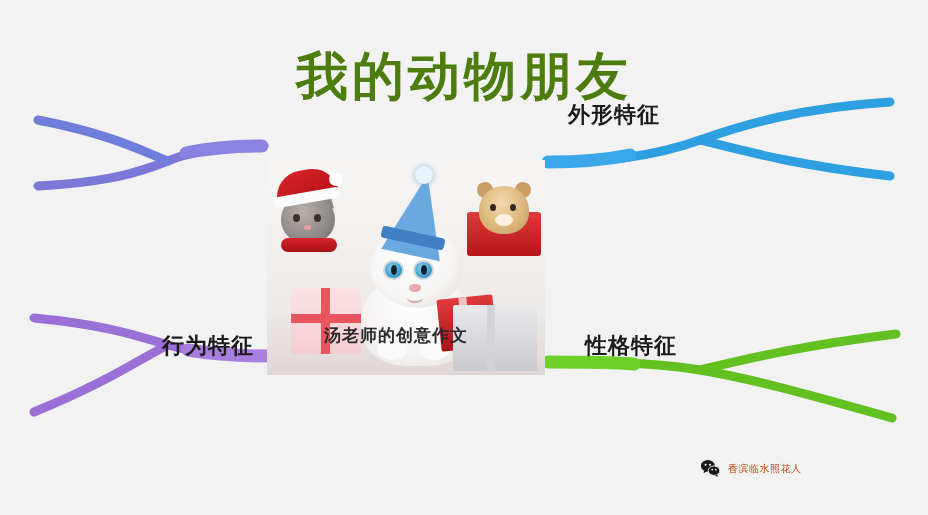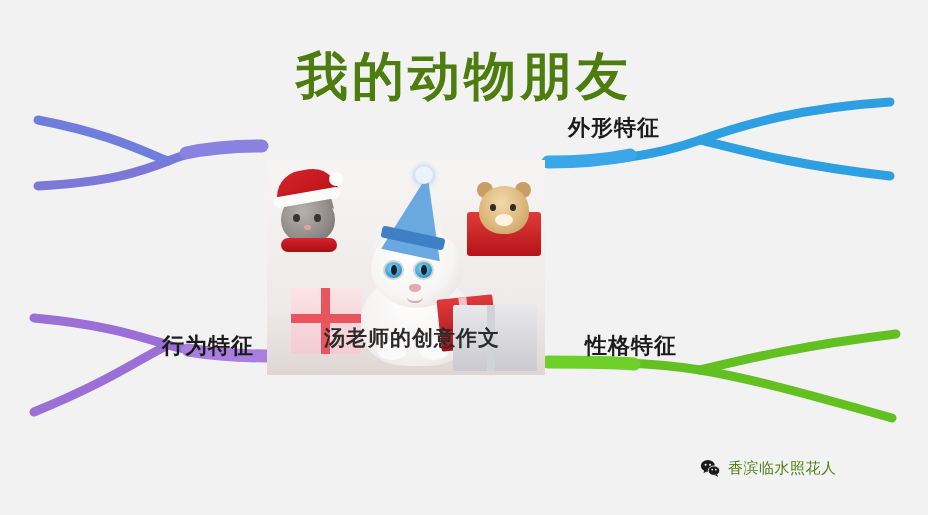--- a/index.html
+++ b/index.html
@@ -40,21 +40,21 @@
   .branch-label {
     position: absolute;
     font-family: "DejaVu Sans", "Liberation Sans", sans-serif;
     font-size: 22px;
     font-weight: bold;
     color: #1b1b1b;
     white-space: nowrap;
     letter-spacing: 1px;
   }
   .lbl-topleft   { left: 162px; top: 120px; }
-  .lbl-topright  { left: 568px; top: 100px; margin-top: 13px; }
+  .lbl-topright  { left: 568px; top: 100px; }
   .lbl-botleft   { left: 162px; top: 331px; }
   .lbl-botright  { left: 585px; top: 331px; }
 
   
   .photo {
     position: absolute;
     left: 267px;
     top: 160px;
     width: 278px;
     height: 215px;
@@ -234,41 +234,41 @@
     border-radius: 2px; transform: rotate(-6deg);
   }
   .gift-red .ribbon-v {
     position: absolute; left: 22px; top: 0; width: 8px; height: 100%; background: #f3c1c4;
   }
   .photo-caption {
     position: absolute;
     left: 324px;
     top: 324px;
     font-family: "DejaVu Sans", "Liberation Sans", sans-serif;
-    font-size: 21px;
+    font-size: 17px;
     font-weight: bold;
     color: #2a2a2a;
     letter-spacing: 1px;
     white-space: nowrap;
   }
   .watermark {
     position: absolute;
     left: 700px;
     top: 458px;
     display: flex;
     align-items: center;
     gap: 7px;
   }
   .wm-icon {
     width: 21px; height: 21px; flex: 0 0 auto;
   }
   .wm-text {
     font-family: "DejaVu Sans", "Liberation Sans", sans-serif;
-    font-size: 15px;
-    color: #4d7c0f;
+    font-size: 10px;
+    color: #c2410c;
     white-space: nowrap;
     letter-spacing: .5px;
   }
 </style>
 </head>
 <body>
 
 <div id="canvas">
 
   <svg id="bgsvg" viewBox="0 0 928 515">

